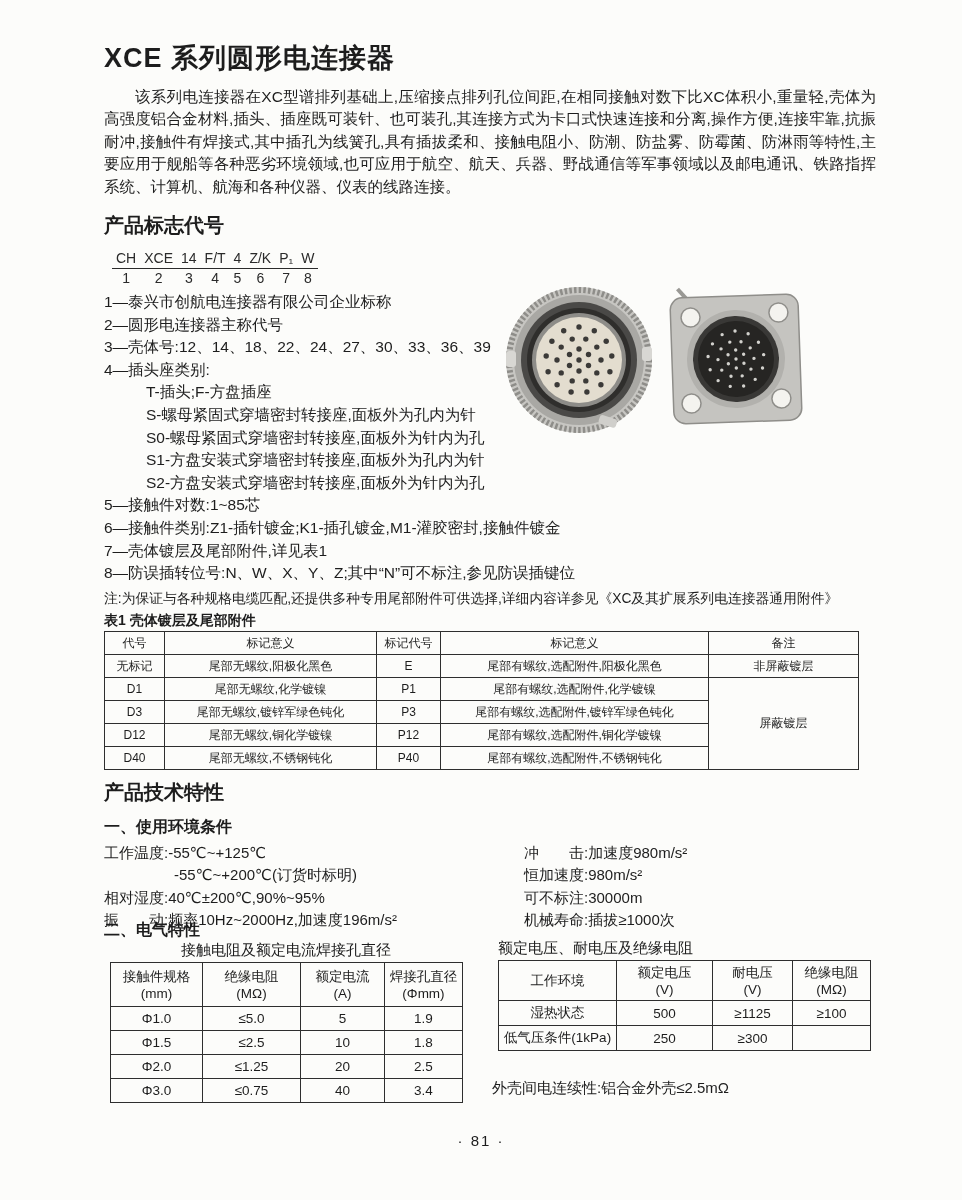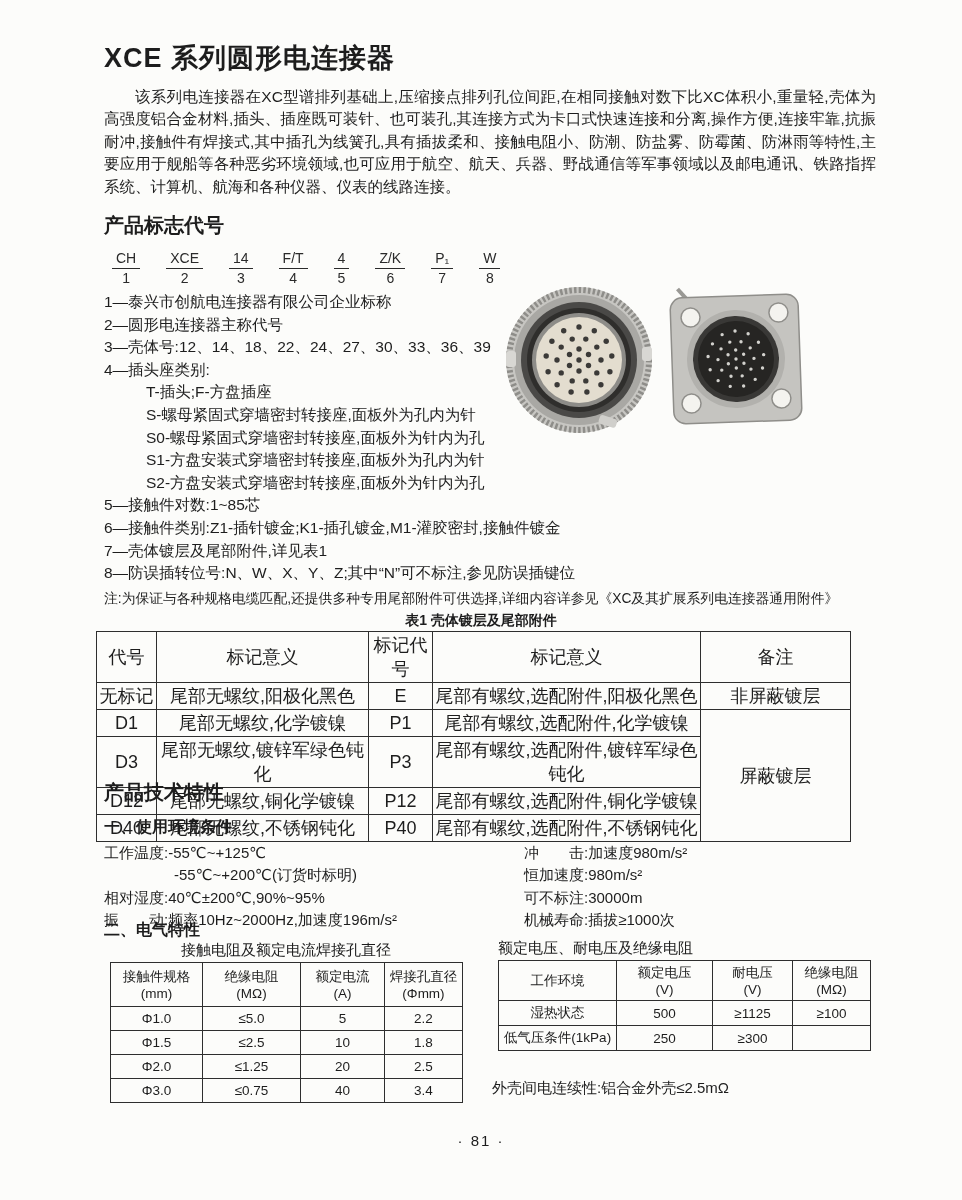--- a/index.html
+++ b/index.html
@@ -4,34 +4,34 @@
 <style>
   * { margin:0; padding:0; box-sizing:border-box; }
   html,body { width:962px; }
   body { font-family:"Liberation Sans","DejaVu Sans",sans-serif; background:#e8e8e6; }
   .page { position:relative; width:962px; height:1200px; background:#fcfcfa; color:#1d1d1d; overflow:hidden; }
 
   .title { position:absolute; left:104px; top:40px; font-size:27px; font-weight:bold; letter-spacing:1px; }
   .intro { position:absolute; left:104px; top:86px; width:772px; font-size:15.5px; line-height:22.4px; text-align:justify; text-indent:2em; }
 
   .h-marking { position:absolute; left:104px; top:212px; font-size:20px; font-weight:bold; }
-  .code-row { position:absolute; left:112px; top:250px; display:flex; gap:26px; }
+  .code-row { position:absolute; left:112px; top:250px; display:flex; }
   .code-part { text-align:center; font-size:14px; line-height:17px; color:#2a2a2a; }
   .code-top { display:block; border-bottom:1.5px solid #2a2a2a; padding:0 4px 1px; }
   .code-bottom { display:block; padding-top:1px; }
 
   .list { position:absolute; left:104px; top:291px; width:575px; font-size:15.5px; line-height:22.6px; }
   .list div { white-space:nowrap; }
   .list .sub { padding-left:42px; }
   .note { position:absolute; left:104px; top:590px; font-size:13.8px; white-space:nowrap; }
 
-  .t1-caption { position:absolute; left:104px; top:612px; width:754px; text-align:center; font-size:14px; font-weight:bold; }
+  .t1-caption { position:absolute; left:104px; top:612px; width:754px; font-size:14px; font-weight:bold; }
   table { border-collapse:collapse; table-layout:fixed; }
   th, td { border:1px solid #2e2e2e; text-align:center; vertical-align:middle; font-weight:normal; padding:1px 2px; }
-  .t1 { position:absolute; left:96px; top:631px; width:754px; font-size:18px; }
+  .t1 { position:absolute; left:104px; top:631px; width:754px; font-size:12px; }
   .t1 th { height:23px; } .t1 td { height:23px; }
 
   .h-tech { position:absolute; left:104px; top:779px; font-size:20px; font-weight:bold; }
   .h-env  { position:absolute; left:104px; top:817px; font-size:16px; font-weight:bold; }
   .env-left  { position:absolute; left:104px; top:842px; font-size:15px; line-height:22.4px; white-space:nowrap; }
   .env-left .indent { padding-left:70px; }
   .env-right { position:absolute; left:524px; top:842px; font-size:15px; line-height:22.4px; white-space:nowrap; }
   .h-elec { position:absolute; left:104px; top:920px; font-size:16px; font-weight:bold; }
 
   .ct-title { position:absolute; left:110px; top:941px; width:352px; text-align:center; font-size:15px; }
@@ -298,21 +298,21 @@
           </th>
       <th>
             <div>焊接孔直径</div>
             <div>(Φmm)</div>
           </th>
     </tr>
     <tr>
       <td>Φ1.0</td>
       <td>≤5.0</td>
       <td>5</td>
-      <td>2.2</td>
+      <td>1.9</td>
     </tr>
     <tr>
       <td>Φ1.5</td>
       <td>≤2.5</td>
       <td>10</td>
       <td>1.8</td>
     </tr>
     <tr>
       <td>Φ2.0</td>
       <td>≤1.25</td>

